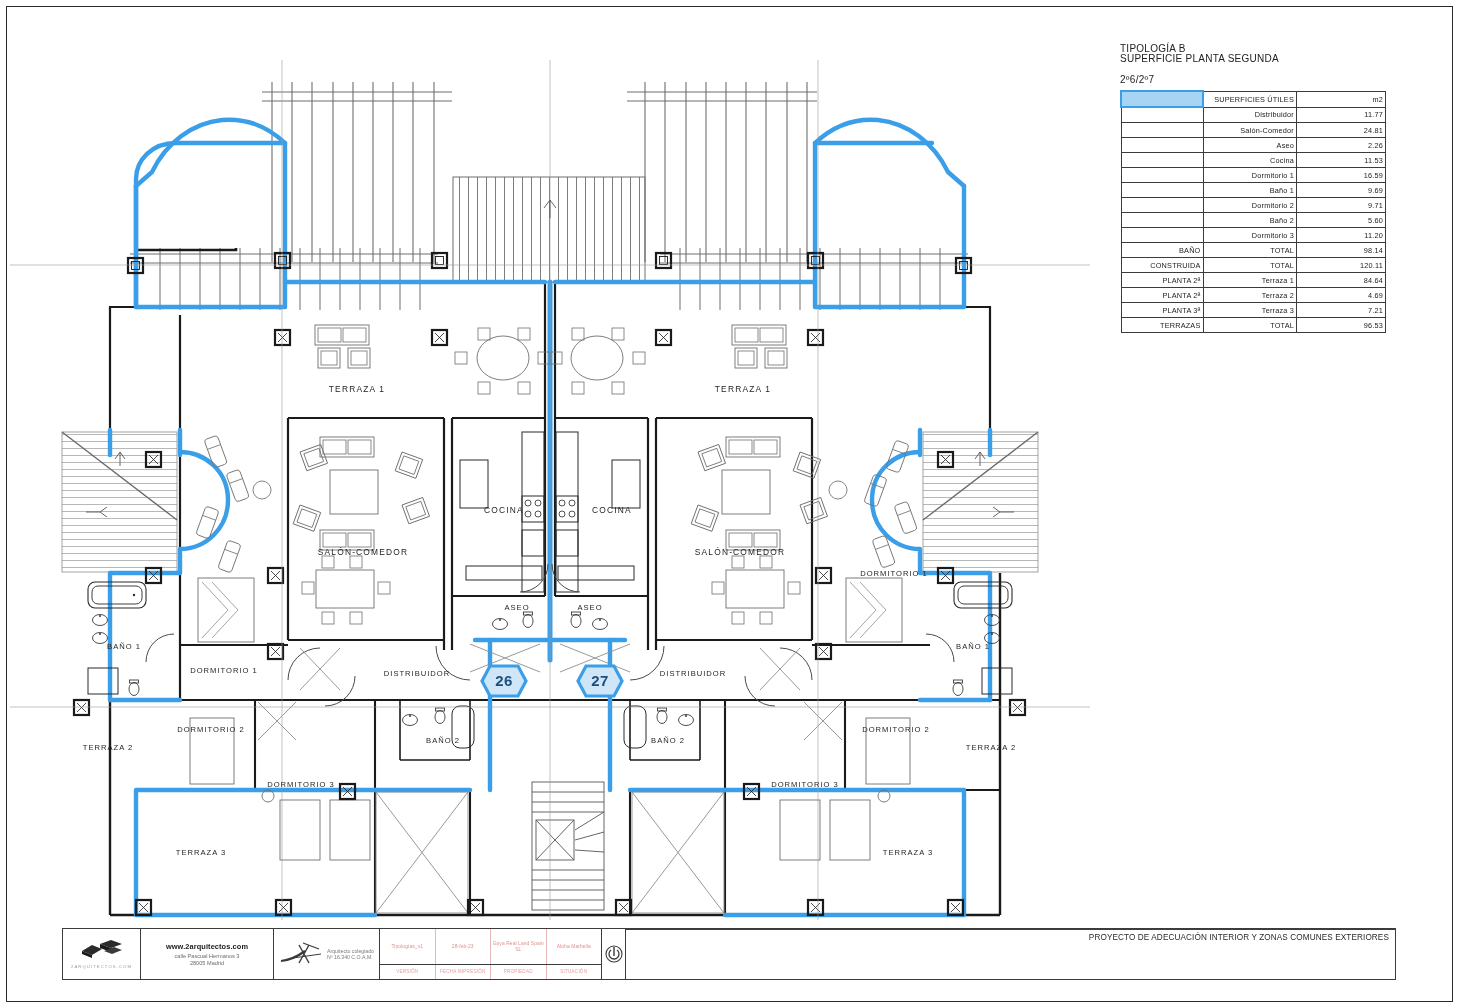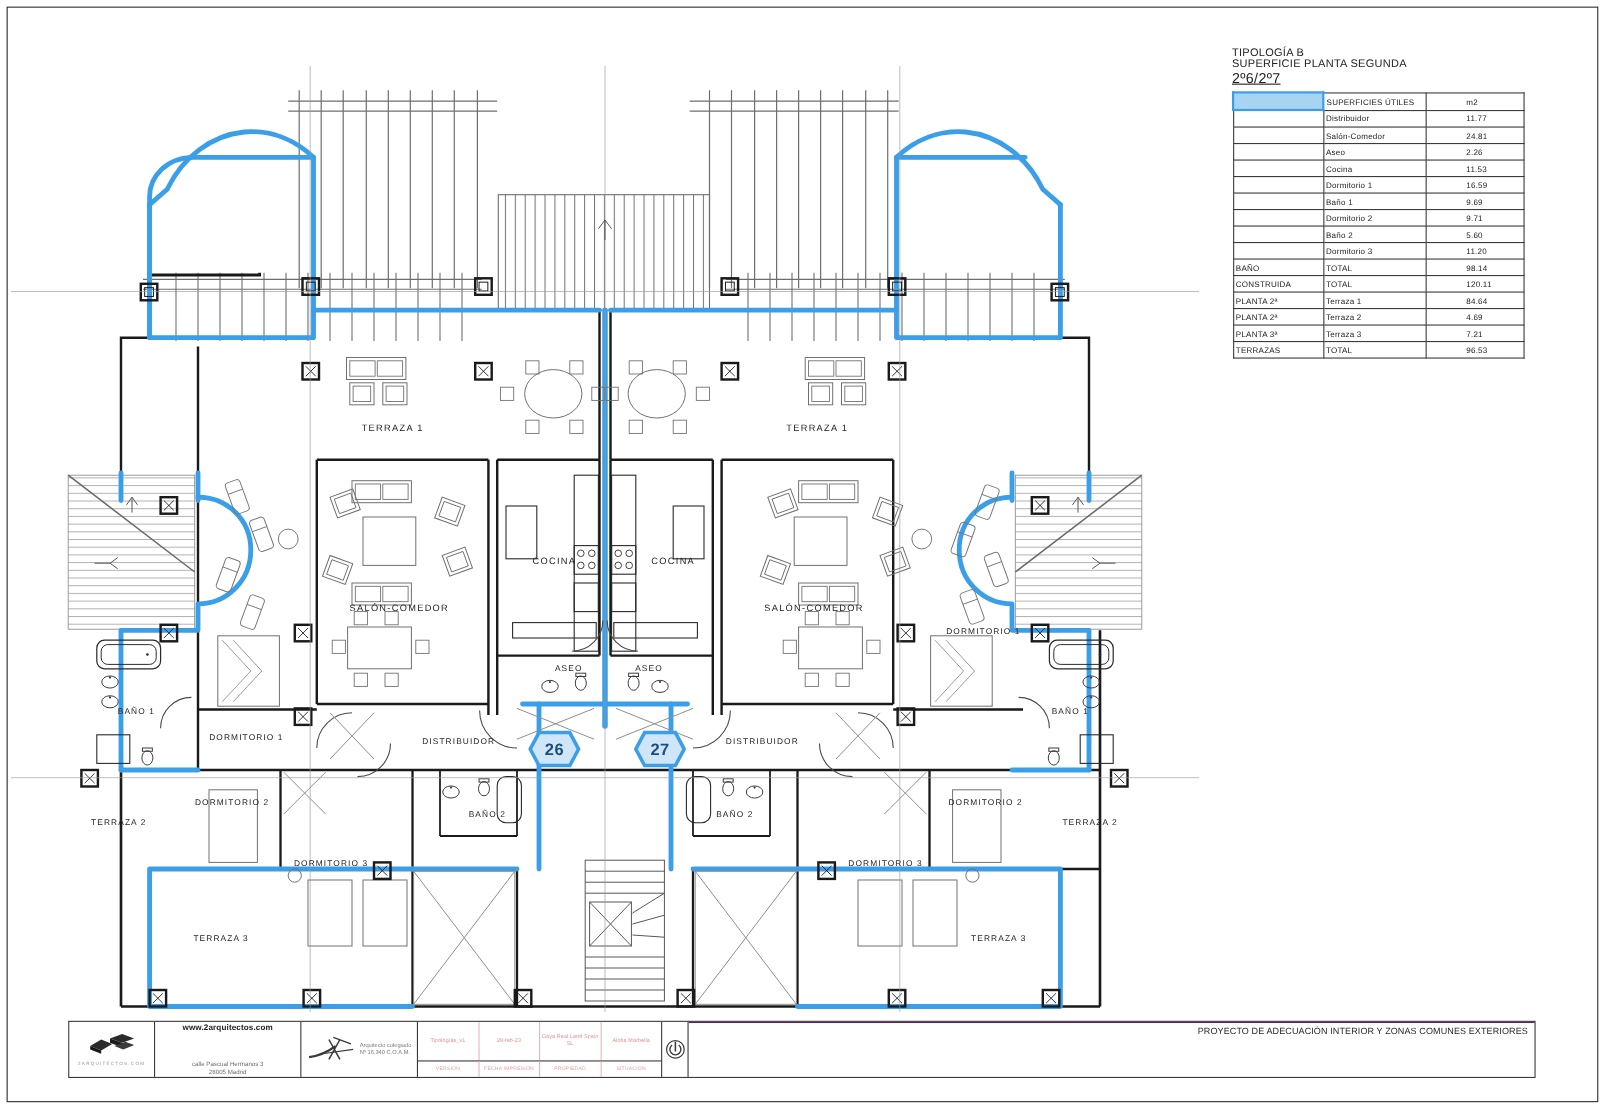--- a/index.html
+++ b/index.html
@@ -13,38 +13,38 @@
   
   #sheet{position:absolute;inset:0;background:#fff;}
   #frame-border{
     position:absolute;left:6px;top:6px;width:1447px;height:996px;
     border:1px solid #2b2b2b;box-sizing:border-box;pointer-events:none;
   }
 
   
   #legend{position:absolute;left:1120px;top:44px;width:225px;}
   #legend .leg-title{font-size:10px;letter-spacing:.25px;line-height:9.5px;color:#222;}
-  #legend .leg-sub{font-size:13px;letter-spacing:.3px;color:#222;text-decoration:underline;}
+  #legend .leg-sub{font-size:10px;margin-top:11px;letter-spacing:.3px;color:#222;}
   table.sup{border-collapse:collapse;margin-top:5px;width:214px;
             font-size:7.3px;color:#222;table-layout:fixed;}
-  table.sup td{border:1px solid #3b3b3b;height:14px;text-align:left;
+  table.sup td{border:1px solid #3b3b3b;height:14px;text-align:right;
                vertical-align:middle;padding:0 2px;letter-spacing:.2px;}
   table.sup td.c1{width:76px;}
   table.sup td.c2{width:88px;}
   table.sup td.c3{width:50px;padding-left:36px;}
   td.hdr-blue{background:#a6d4f2;border:2px solid #3a9fe8 !important;}
   td.hdr-mid{line-height:9px;padding:1px 2px;height:26px;}
   td.unit{height:26px;}
 
   
   #titleblock{position:absolute;left:62px;top:928px;width:1334px;height:52px;
               border:1px solid #3b3b3b;box-sizing:border-box;display:flex;background:#fff;}
   .tb-cell{border-right:1px solid #3b3b3b;box-sizing:border-box;position:relative;}
   .tb-logo{width:78px;display:flex;flex-direction:column;align-items:center;justify-content:center;}
-  .tb-web{width:133px;display:flex;flex-direction:column;align-items:center;justify-content:space-between;
+  .tb-web{width:133px;display:flex;flex-direction:column;align-items:center;justify-content:center;
           text-align:center;}
   .tb-web .w1{font-size:7.4px;font-weight:bold;color:#222;letter-spacing:.1px;}
   .tb-web .w2{font-size:5.6px;color:#6c6c6c;line-height:7px;margin-top:2px;}
   .tb-arch{width:106px;display:flex;align-items:center;justify-content:center;gap:4px;}
   .tb-arch .a-txt{font-size:5.2px;color:#7a7a7a;line-height:6.4px;text-align:left;}
   .tb-meta{width:222px;display:flex;flex-direction:column;}
   .tb-meta .mrow{display:flex;flex:1;}
   .tb-meta .mcell{flex:1;border-right:1px solid #e8b7b7;display:flex;align-items:center;
                   justify-content:center;text-align:center;color:#e08f8f;font-size:4.9px;
                   line-height:5.8px;letter-spacing:.1px;}

